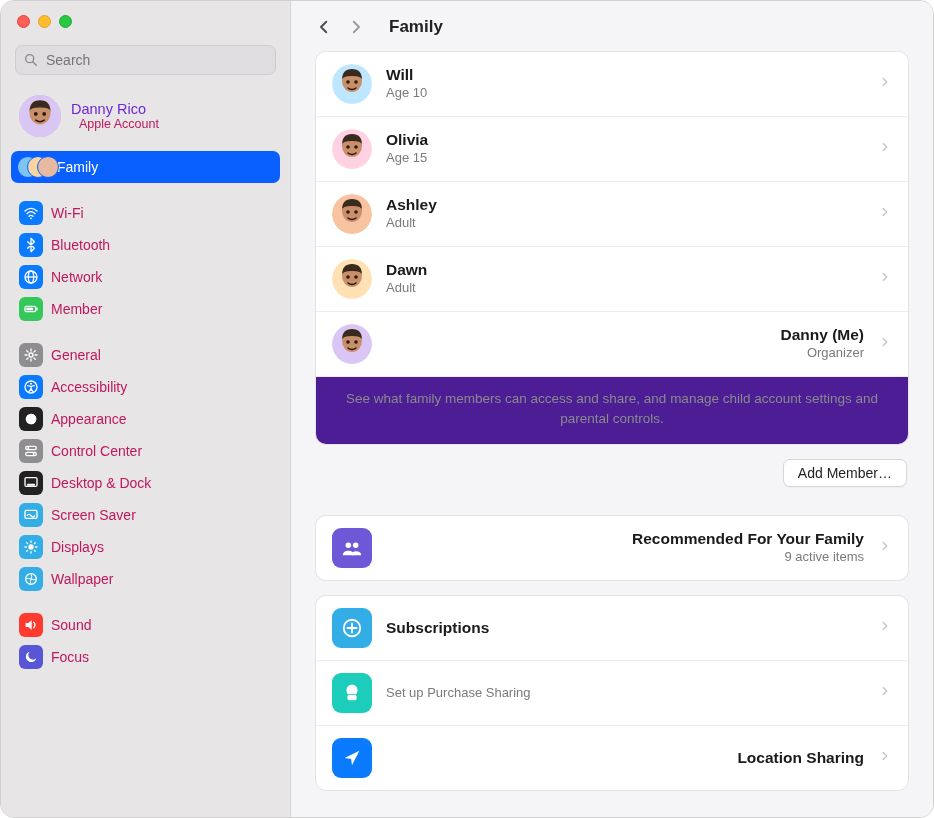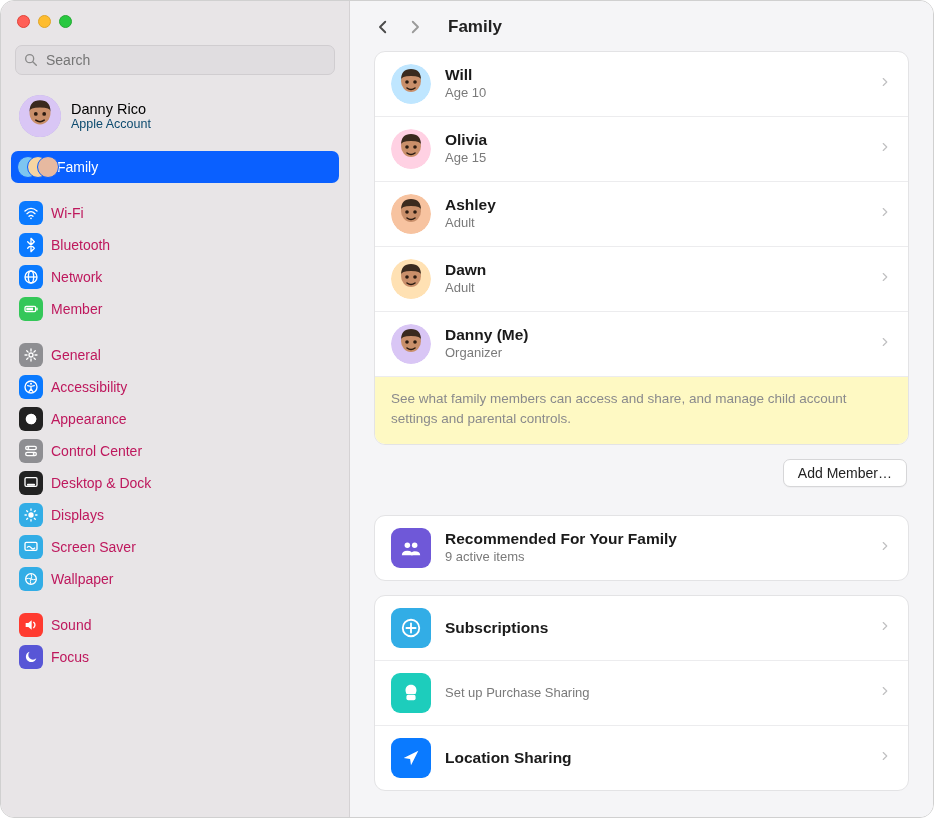--- a/index.html
+++ b/index.html
@@ -1,35 +1,35 @@
 <!DOCTYPE html>
 <html><head>
 <meta charset="utf-8">
 <style>
   * { box-sizing: border-box; margin: 0; padding: 0; }
   html, body { width: 934px; height: 818px; font-family: -apple-system, "Helvetica Neue", Arial, sans-serif; background:#fff; }
   .window { width: 934px; height: 818px; border-radius: 14px; overflow:hidden; display:flex; background:#fff; position:relative; border:1px solid #d0d0d0;}
-  .sidebar { width: 349px; background: #e8e5e7; display:flex; flex-direction:column; border-right:1px solid #d5d2d4; }
+  .sidebar { width: 290px; background: #e8e5e7; display:flex; flex-direction:column; border-right:1px solid #d5d2d4; }
   .content { flex:1; background:#f5f5f7; display:flex; flex-direction:column; overflow:hidden;}
   
   .traffic { display:flex; gap:8px; padding:14px 0 0 16px; height:36px; }
   .tl { width:13px; height:13px; border-radius:50%; }
   .tl.red{background:#ff5f57;border:0.5px solid #e24239;}
   .tl.yellow{background:#febc2e;border:0.5px solid #e0a528;}
   .tl.green{background:#28c840;border:0.5px solid #26a934;}
   
   .search { margin:8px 14px 10px 14px; position:relative;}
   .search input { width:100%; height:30px; border-radius:7px; border:1px solid #d0cdd0; background:#e0dde0; padding:0 10px 0 30px; font-size:14px; color:#555; outline:none;}
   .search .sicon{position:absolute; left:8px; top:7px; color:#8a8a8a;}
   
   .account { display:flex; align-items:center; gap:10px; padding:10px 18px 14px 18px;}
   .account .avatar{ width:42px; height:42px; border-radius:50%; background:#c3b3e9; display:flex; align-items:center; justify-content:center; overflow:hidden;}
   .account .avatar svg{width:100%;height:100%;}
-  .account .name{font-size:14.5px; font-weight:500; color:#000000;}
-  .account .sub{font-size:12.5px; color:#0c4a6e;}
+  .account .name{font-size:14.5px; font-weight:500; color:#6d28d9;}
+  .account .sub{font-size:12.5px; color:#be185d;margin-left:8px;}
   
   .sidebar-list{ padding:0 10px; overflow:auto;}
   .sitem{ display:flex; align-items:center; gap:8px; height:32px; padding:0 8px; border-radius:7px; font-size:14px; color:#be185d; cursor:default;}
   .sitem.selected{ background:#0a60ff; color:#fff; font-weight:500;}
   .sitem .icon{ width:24px; height:24px; border-radius:6px; display:flex; align-items:center; justify-content:center; flex-shrink:0; color:#fff;}
   .sitem .icon svg{width:16px;height:16px;}
   .sgap{height:14px;}
   .famicon{ width:36px; height:24px; position:relative; margin-left:-2px; margin-right:-4px;}
   .famicon .c{position:absolute; width:22px; height:22px; border-radius:50%; border:1.5px solid #0a60ff; top:1px;}
   .famicon .c1{left:0; background:#7dc5f0;}
@@ -38,27 +38,27 @@
   
   .chead{ display:flex; align-items:center; gap:10px; padding:14px 20px 8px 20px; }
   .chead .nav{display:flex; gap:6px;}
   .chead .navbtn{ width:26px; height:24px; display:flex; align-items:center; justify-content:center; color:#9a9a9a; border-radius:5px;}
   .chead .navbtn.enabled{color:#4a4a4a;}
   .chead h1{font-size:17px; font-weight:700; color:#222; margin-left:10px;}
   
   .cbody{ padding:4px 24px 24px 24px; overflow:auto; flex:1;}
   .panel{ background:#fff; border:1px solid #e3e3e5; border-radius:11px; overflow:hidden;}
   .row{ display:flex; align-items:center; padding:12px 16px; gap:14px; border-bottom:1px solid #ececee; cursor:default;}
-  .row:last-child{border-bottom:none;}
+  .row:last-child{border-bottom:none;text-align:right;}
   .row .avatar{ width:40px; height:40px; border-radius:50%; flex-shrink:0; display:flex; align-items:center; justify-content:center; overflow:hidden;}
   .row .txt{flex:1; min-width:0;}
   .row .title{font-size:15.5px; font-weight:700; color:#1a1a1a; line-height:1.2;}
   .row .sub{font-size:13px; color:#7a7a7a; line-height:1.3;}
   .row .chev{color:#c0c0c2;}
-  .footer-note{ padding:12px 16px 16px 16px; font-size:13.5px; color:#8a8a8c; line-height:1.45; border-top:1px solid #ececee; background:#fef9c3;}
+  .footer-note{ padding:12px 16px 16px 16px; font-size:13.5px; color:#8a8a8c; line-height:1.45; border-top:1px solid #ececee; background:#4c1d95;text-align:center;}
   .addrow{display:flex; justify-content:flex-end; margin:14px 2px 28px 0;}
   .addbtn{ background:#fff; border:1px solid #d6d6d8; border-radius:7px; padding:5px 14px; font-size:14px; color:#222; box-shadow:0 1px 1px rgba(0,0,0,0.03); cursor:default;}
   .spacer{height:14px;}
   .sicon-box{ width:40px; height:40px; border-radius:9px; display:flex; align-items:center; justify-content:center; flex-shrink:0; color:#fff;}
   .sicon-box svg{width:22px;height:22px;}
   
   .bg-blue{background:#0a7aff;} .bg-grey{background:#8e8e92;} .bg-green{background:#34c759;}
   .bg-red{background:#ff3b30;} .bg-cyan{background:#32ade6;}
   .bg-teal{background:#1dcdbc;} .bg-indigo{background:#5856d6;} .bg-black{background:#222;}
   .bg-purple{background:#6f58d8;}
@@ -281,32 +281,32 @@
             <span class="icon bg-black">
               <svg>
                 <use href="#i-dock"></use>
               </svg>
             </span>
             <span>Desktop &amp; Dock</span>
           </div>
           <div class="sitem">
             <span class="icon bg-cyan">
               <svg>
+                <use href="#i-screensaver"></use>
+              </svg>
+            </span>
+            <span>Screen Saver</span>
+          </div>
+          <div class="sitem">
+            <span class="icon bg-cyan">
+              <svg>
                 <use href="#i-display"></use>
               </svg>
             </span>
             <span>Displays</span>
-          </div>
-          <div class="sitem">
-            <span class="icon bg-cyan">
-              <svg>
-                <use href="#i-screensaver"></use>
-              </svg>
-            </span>
-            <span>Screen Saver</span>
           </div>
           <div class="sitem">
             <span class="icon bg-cyan">
               <svg>
                 <use href="#i-wallpaper"></use>
               </svg>
             </span>
             <span>Wallpaper</span>
           </div>
           <div class="sgap"></div>

